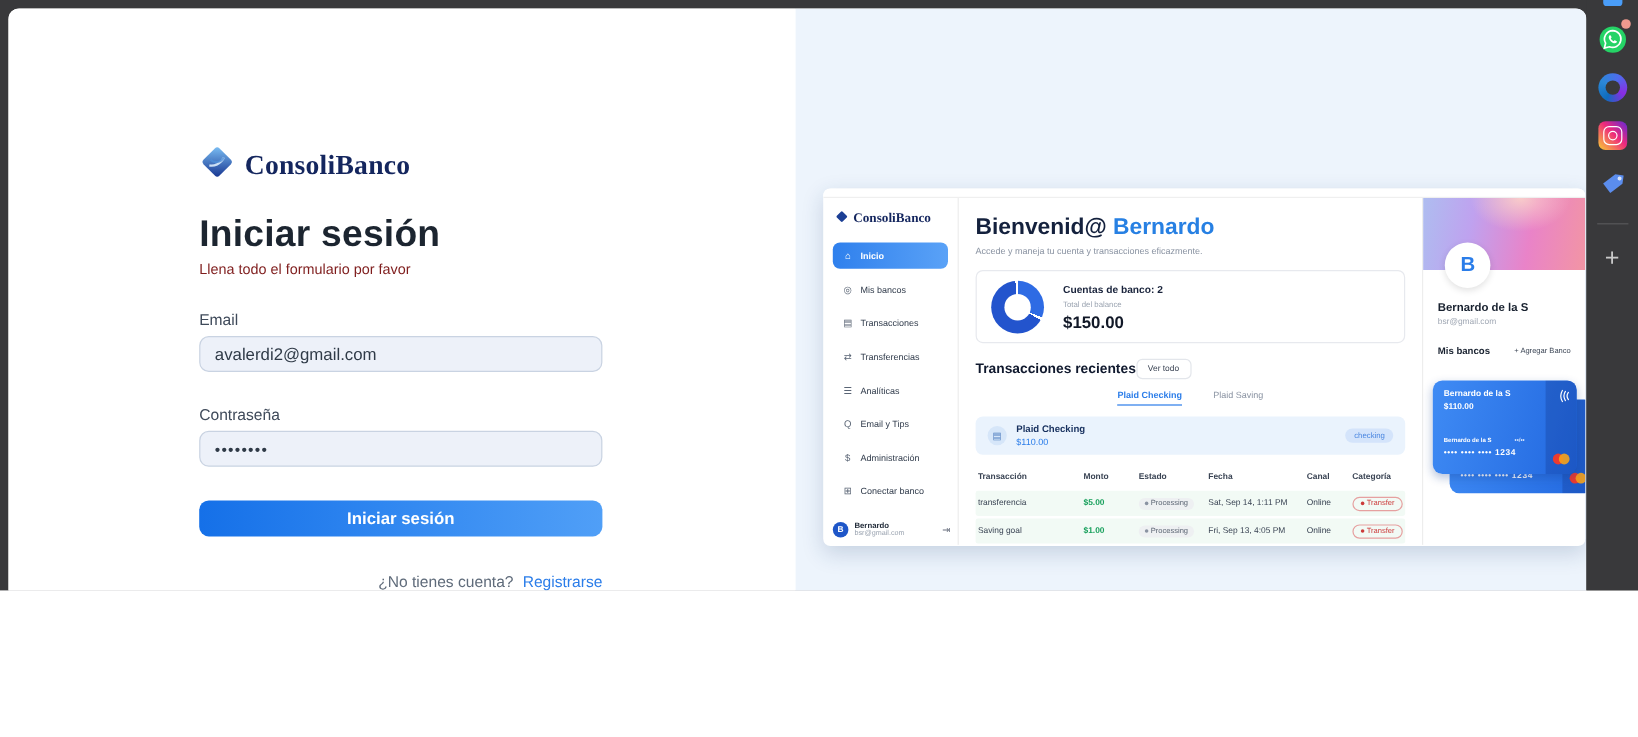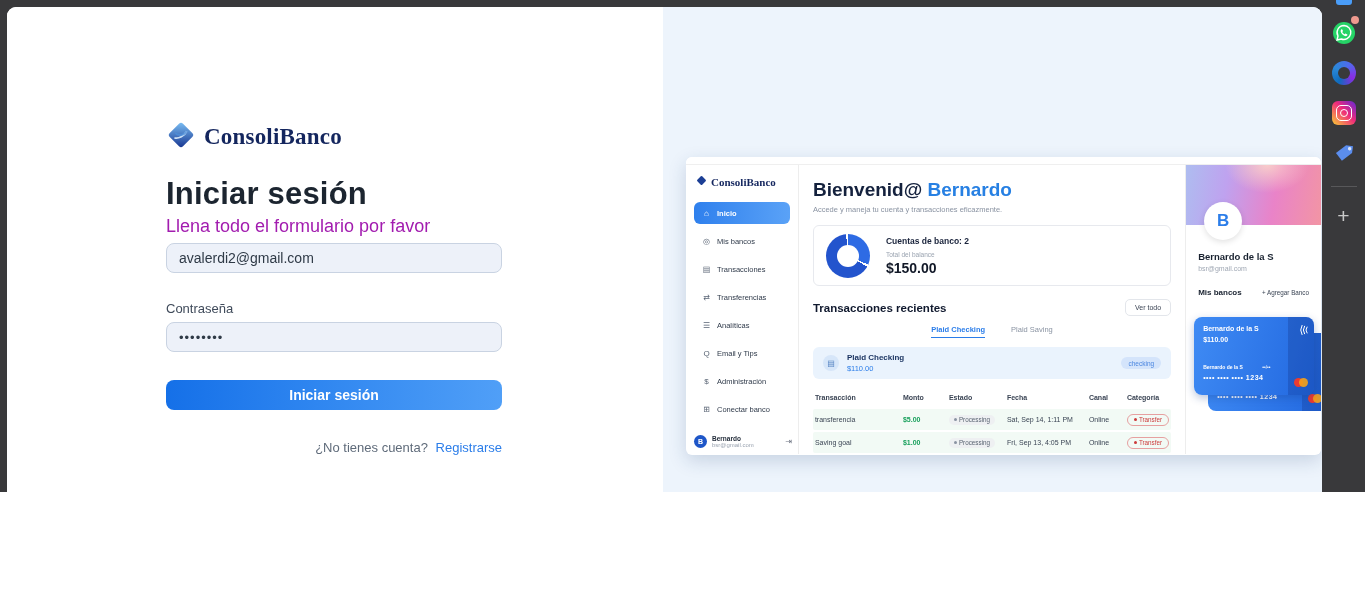--- a/index.html
+++ b/index.html
@@ -9,21 +9,21 @@
   
   .window { position:absolute; left:7px; top:7px; width:1315px; height:603px;
             border-radius:9px; overflow:hidden; display:flex; background:#fff; }
 
   
   .login-pane { position:relative; width:656px; height:100%; background:#ffffff; }
   .login-box { position:absolute; left:159px; top:113px; width:336px; }
   .brand-row { display:flex; align-items:center; gap:8px; }
   .brand-name { font-family:"Liberation Serif", serif; font-weight:bold; font-size:23px; color:#14265e; letter-spacing:.2px; }
   .login-title { margin-top:22px; font-size:31px; line-height:36px; font-weight:bold; color:#1c2530; letter-spacing:.2px; }
-  .login-sub { margin-top:4px; font-size:18px; color:#a21caf; }
+  .login-sub { margin-top:4px; font-size:12px; color:#7f1d1d; }
   .field-label { margin-top:28px; font-size:13px; color:#3f4a5a; }
   .text-input { margin-top:6px; width:336px; height:30px; background:#edf1f9; border:1px solid #c9d3e2;
                 border-radius:8px; padding:0 12px; font-size:14px; color:#2f3a47; font-family:"Liberation Sans", sans-serif; outline:none; }
   .pw { letter-spacing:1px; font-size:13px; }
   .submit-btn { margin-top:28px; width:336px; height:30px; border:none; border-radius:8px; cursor:pointer;
                 background:linear-gradient(90deg,#1570e8 0%, #2f86f0 45%, #509ff7 100%);
                 color:#ffffff; font-size:14px; font-weight:bold; font-family:"Liberation Sans", sans-serif; }
   .login-footer { margin-top:30px; text-align:right; font-size:13px; color:#5f6b7a; }
   .login-footer a { color:#2b7de9; text-decoration:none; margin-left:4px; }
 
@@ -57,21 +57,21 @@
   .pv-welcome .hl { color:#2780e3; }
   .pv-welcome-sub { margin-top:4px; font-size:7.5px; color:#8a93a2; }
   .pv-balance-card { margin-top:11px; border:1px solid #e7e9ee; border-radius:6px; height:61px;
                      display:flex; align-items:center; padding:0 12px; gap:16px; background:#fff; }
   .donut { width:44px; height:44px; border-radius:50%;
            background:conic-gradient(#2e6be4 0deg 113deg, #ffffff 113deg 119deg, #2354cd 119deg 355deg, #ffffff 355deg 360deg); position:relative; }
   .donut::after { content:""; position:absolute; inset:11px; background:#fff; border-radius:50%; }
   .pv-acc-title { font-size:8.5px; font-weight:bold; color:#19233b; }
   .pv-bal-label { margin-top:5px; font-size:6.5px; color:#9aa3b0; }
   .pv-bal-value { margin-top:2px; font-size:14px; font-weight:bold; color:#111827; }
-  .pv-recent-row { margin-top:13px; display:flex; align-items:center; justify-content:space-between; }
+  .pv-recent-row { margin-top:13px; display:flex; align-items:center; justify-content:flex-start; }
   .pv-recent-title { font-size:11.5px; font-weight:bold; color:#10192e; }
   .pv-viewall { font-size:7px; color:#3b4454; background:#fff; border:1px solid #e3e6eb; border-radius:5px; padding:4px 9px; cursor:pointer; }
   .pv-tabs { margin-top:9px; display:flex; justify-content:center; gap:26px; }
   .pv-tab { font-size:7.5px; padding-bottom:3px; color:#8a93a2; cursor:pointer; }
   .pv-tab.active { color:#2b7de9; font-weight:bold; border-bottom:1.5px solid #2b7de9; }
   .pv-account-row { margin-top:9px; background:#eaf3fd; border-radius:6px; height:32px;
                     display:flex; align-items:center; padding:0 10px; gap:8px; }
   .pv-bank-ic { width:16px; height:16px; border-radius:50%; background:#d6e6f9; color:#5380c0; font-size:8px;
                 display:flex; align-items:center; justify-content:center; }
   .pv-acct-name { font-size:8px; font-weight:bold; color:#17305e; }
@@ -153,20 +153,21 @@
               <path d="M9 19c4 1 10-1 13-7" stroke="#dcecfb" stroke-width="2" fill="none" opacity="0.9"></path>
               <path d="M10 14c3 3 9 3 12-2" stroke="#4e8fd8" stroke-width="2" fill="none" opacity="0.8"></path>
             </svg>
           </span>
           <span class="brand-name">ConsoliBanco</span>
         </div>
 
         <div class="login-title">Iniciar sesión</div>
         <div class="login-sub">Llena todo el formulario por favor</div>
 
+        <div class="field-label">Email</div>
         <input class="text-input" type="text" value="avalerdi2@gmail.com" style="">
 
         <div class="field-label">Contraseña</div>
         <input class="text-input pw" type="text" value="••••••••" style="">
 
         <button class="submit-btn">Iniciar sesión</button>
 
         <div class="login-footer">
           <span>¿No tienes cuenta?</span>
           <a href="#">Registrarse</a>

